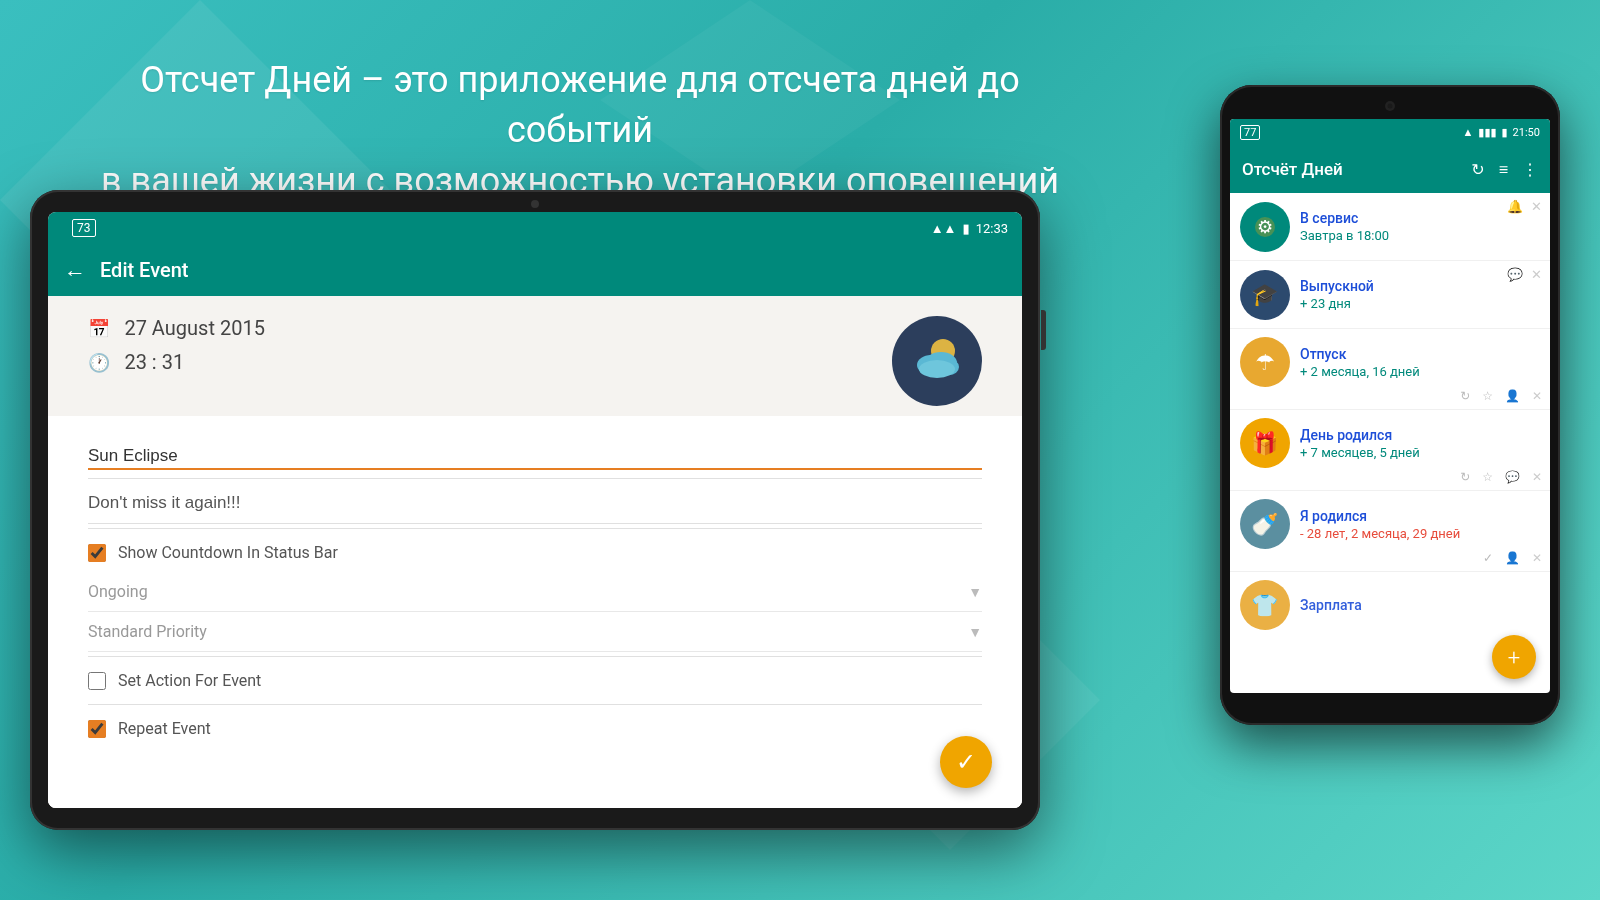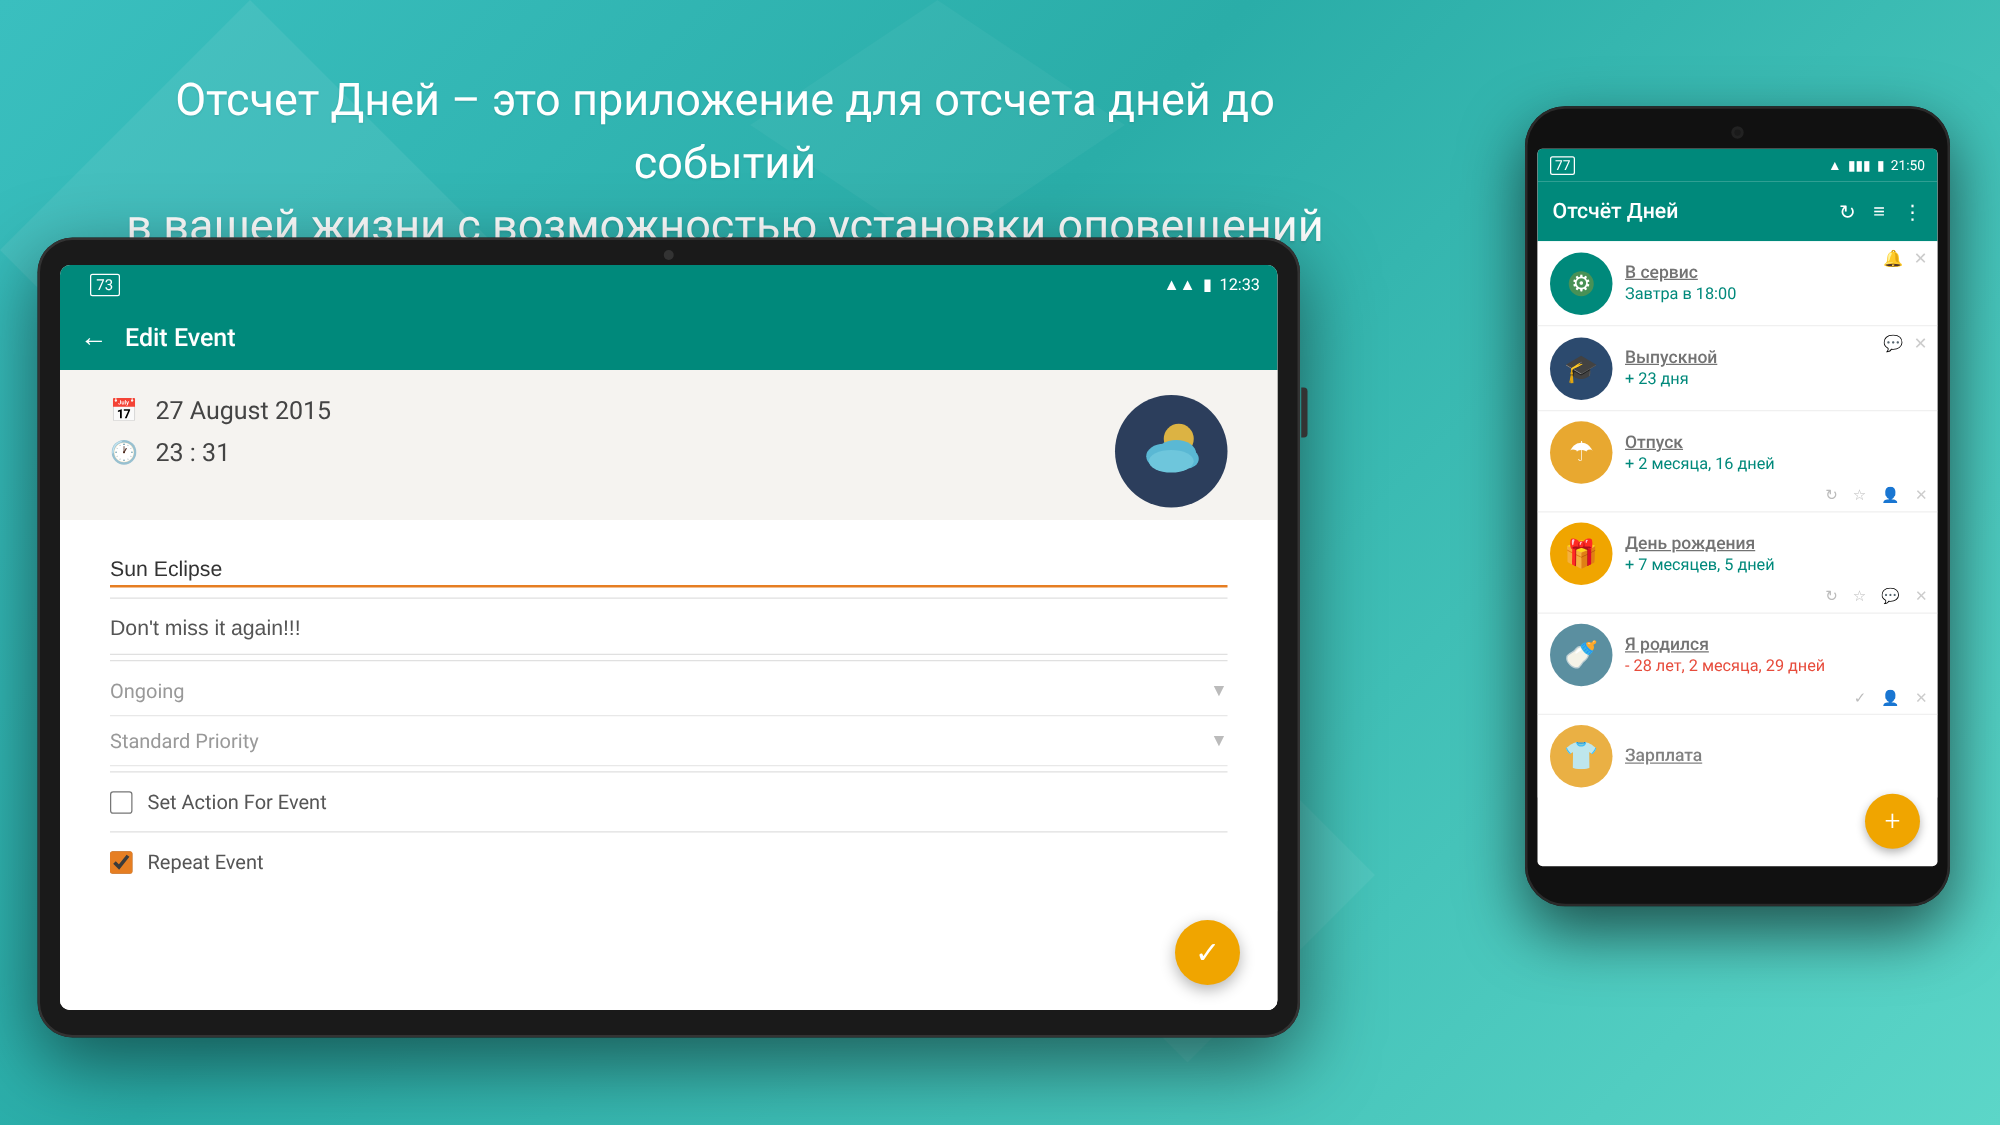--- a/index.html
+++ b/index.html
@@ -383,22 +383,21 @@
       align-items: center;
       justify-content: center;
       font-size: 22px;
     }
     .item-info {
       flex: 1;
     }
     .item-title {
       font-size: 14px;
       font-weight: 500;
-      color: #737373;
-      text-decoration: underline;
+      color: #1d4ed8;
     }
     .item-subtitle {
       font-size: 13px;
       color: #00897B;
       margin-top: 2px;
     }
     .item-subtitle.negative {
       color: #e74c3c;
     }
     .item-actions {
@@ -520,20 +519,24 @@
           </div>
 
           <div class="form-fields">
             <div class="form-field-row">
               <input class="form-field-input name-field" type="text" value="Sun Eclipse" style="">
             </div>
             <div class="form-field-row">
               <input class="form-field-input" type="text" value="Don't miss it again!!!" style="">
             </div>
             <div class="form-divider"></div>
+            <div class="form-checkbox-row">
+              <input type="checkbox" class="form-checkbox" checked="" style="">
+              <span class="form-checkbox-label">Show Countdown In Status Bar</span>
+            </div>
             <div class="form-dropdown-row">
               <span class="form-dropdown-label">Ongoing</span>
               <span class="form-dropdown-arrow">▼</span>
             </div>
             <div class="form-dropdown-row">
               <span class="form-dropdown-label">Standard Priority</span>
               <span class="form-dropdown-arrow">▼</span>
             </div>
             <div class="form-divider"></div>
             <div class="form-checkbox-row">
@@ -627,21 +630,21 @@
             <span class="item-action-icon" style="font-size:12px;">👤</span>
             <span class="item-action-icon close" style="font-size:12px;">✕</span>
           </div>
         </div>
 
         <div class="phone-list-item" style="padding-bottom:22px;">
           <div class="item-avatar" style="background:#f0a500;">
             <span style="font-size:22px;color:white;">🎁</span>
           </div>
           <div class="item-info">
-            <div class="item-title">День рождения</div>
+            <div class="item-title">День родился</div>
             <div class="item-subtitle">+ 7 месяцев, 5 дней</div>
           </div>
           <div class="item-bottom-actions">
             <span class="item-action-icon" style="font-size:12px;">↻</span>
             <span class="item-action-icon" style="font-size:12px;">☆</span>
             <span class="item-action-icon" style="font-size:12px;">💬</span>
             <span class="item-action-icon close" style="font-size:12px;">✕</span>
           </div>
         </div>
 

